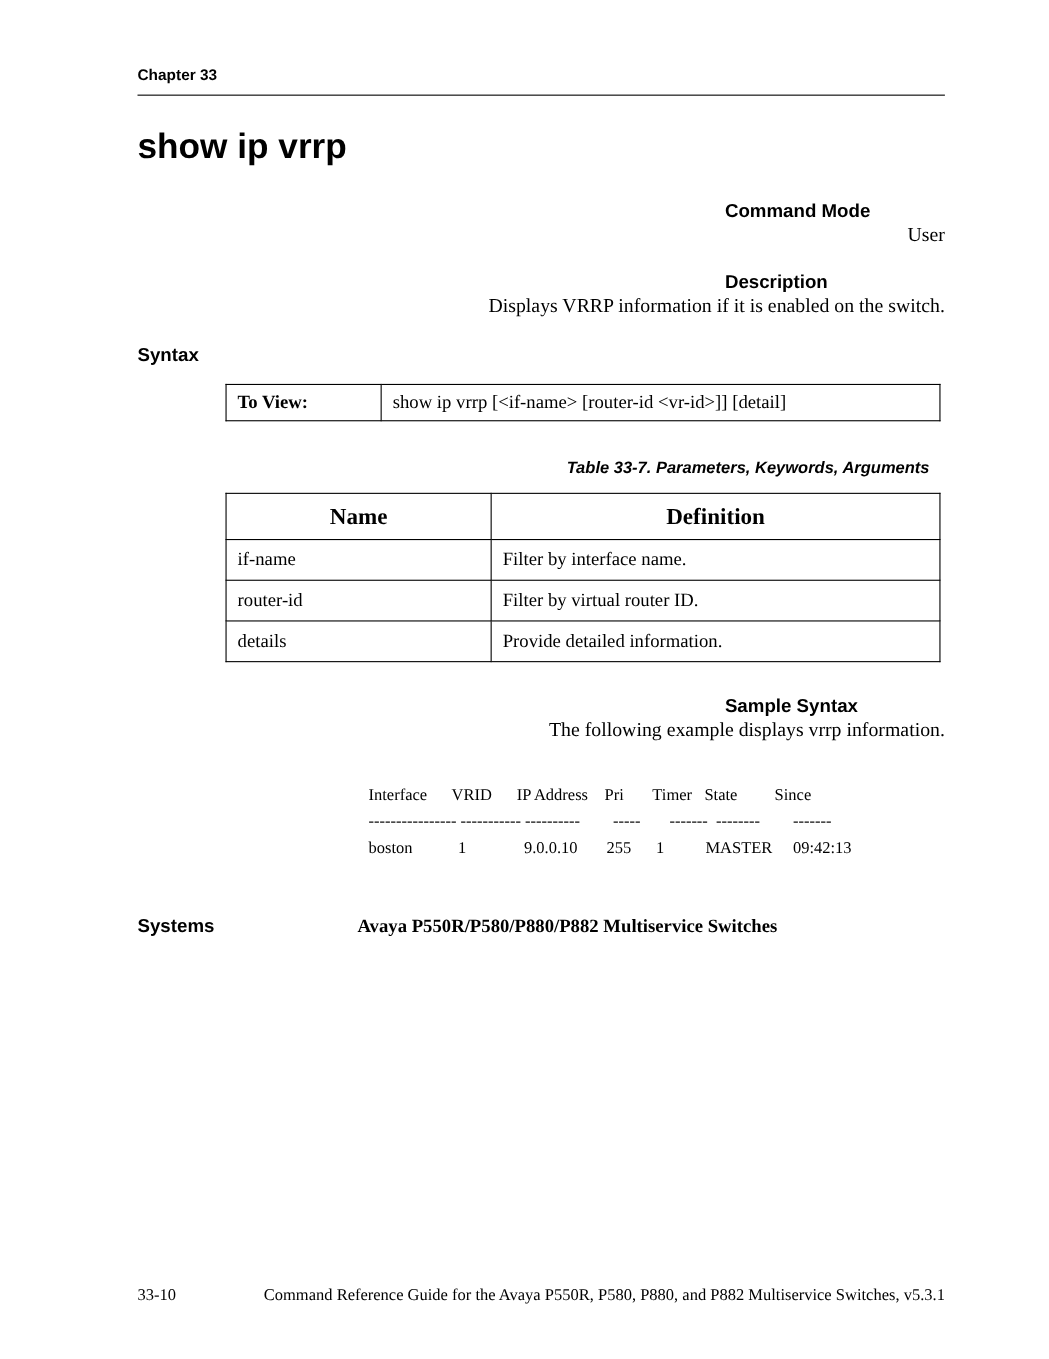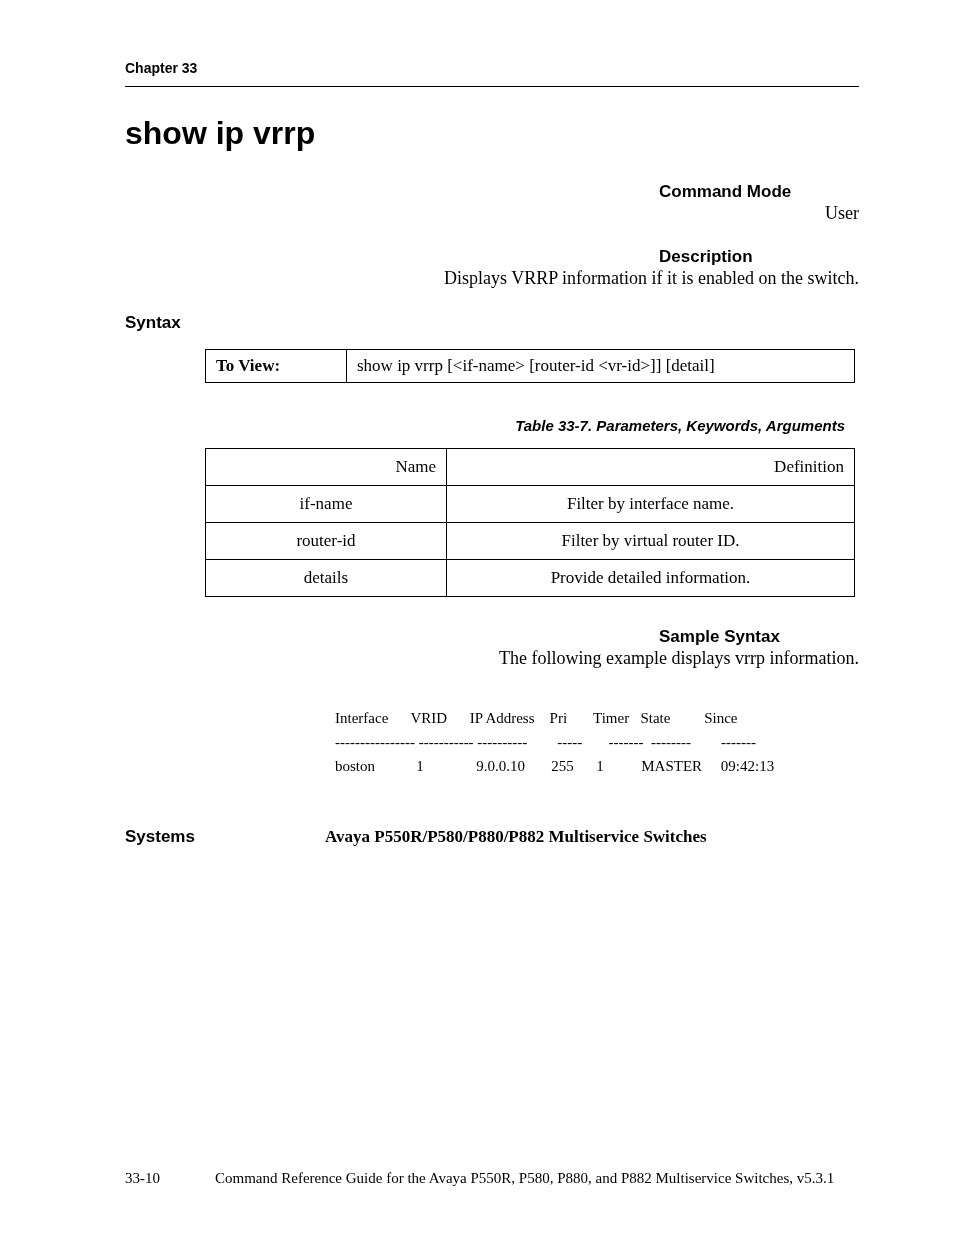--- a/index.html
+++ b/index.html
@@ -76,32 +76,31 @@
     margin: 34px 0 14px 100px;
     width: 620px;
   }
   .param-table {
     margin-left: 80px;
     width: 650px;
     border-collapse: collapse;
   }
   .param-table th {
     border: 1.5px solid #000;
-    text-align: right;
+    text-align: center;
     padding: 8px 10px;
-    font-size: 17px;
-    font-weight: normal;
+    font-size: 21px;
+    font-weight: bold;
     font-family: "Times New Roman", Times, serif;
   }
   .param-table td {
     border: 1px solid #000;
     padding: 8px 10px;
     font-size: 17px;
     font-family: "Times New Roman", Times, serif;
-    text-align: center;
   }
   .param-table .outer-b { border-bottom-width:1.5px; }
   .param-table .outer-l { border-left-width:1.5px; }
   .param-table .outer-r { border-right-width:1.5px; }
   .sample-output {
     margin-top: 30px;
   }
   .output-pre {
     font-family: "Times New Roman", Times, serif;
     font-size: 15px;
@@ -133,21 +132,21 @@
     right: 95px;
     display: flex;
     font-family: "Times New Roman", Times, serif;
     font-size: 15px;
   }
   .footer-pagenum {
     width: 90px;
   }
   .footer-text {
     flex: 1;
-    text-align: left;
+    text-align: right;
   }
 </style>
 </head>
 <body>
 
 <div class="page">
 
   <div class="chapter-header">Chapter 33</div>
 
   <div class="h1">show ip vrrp</div>

